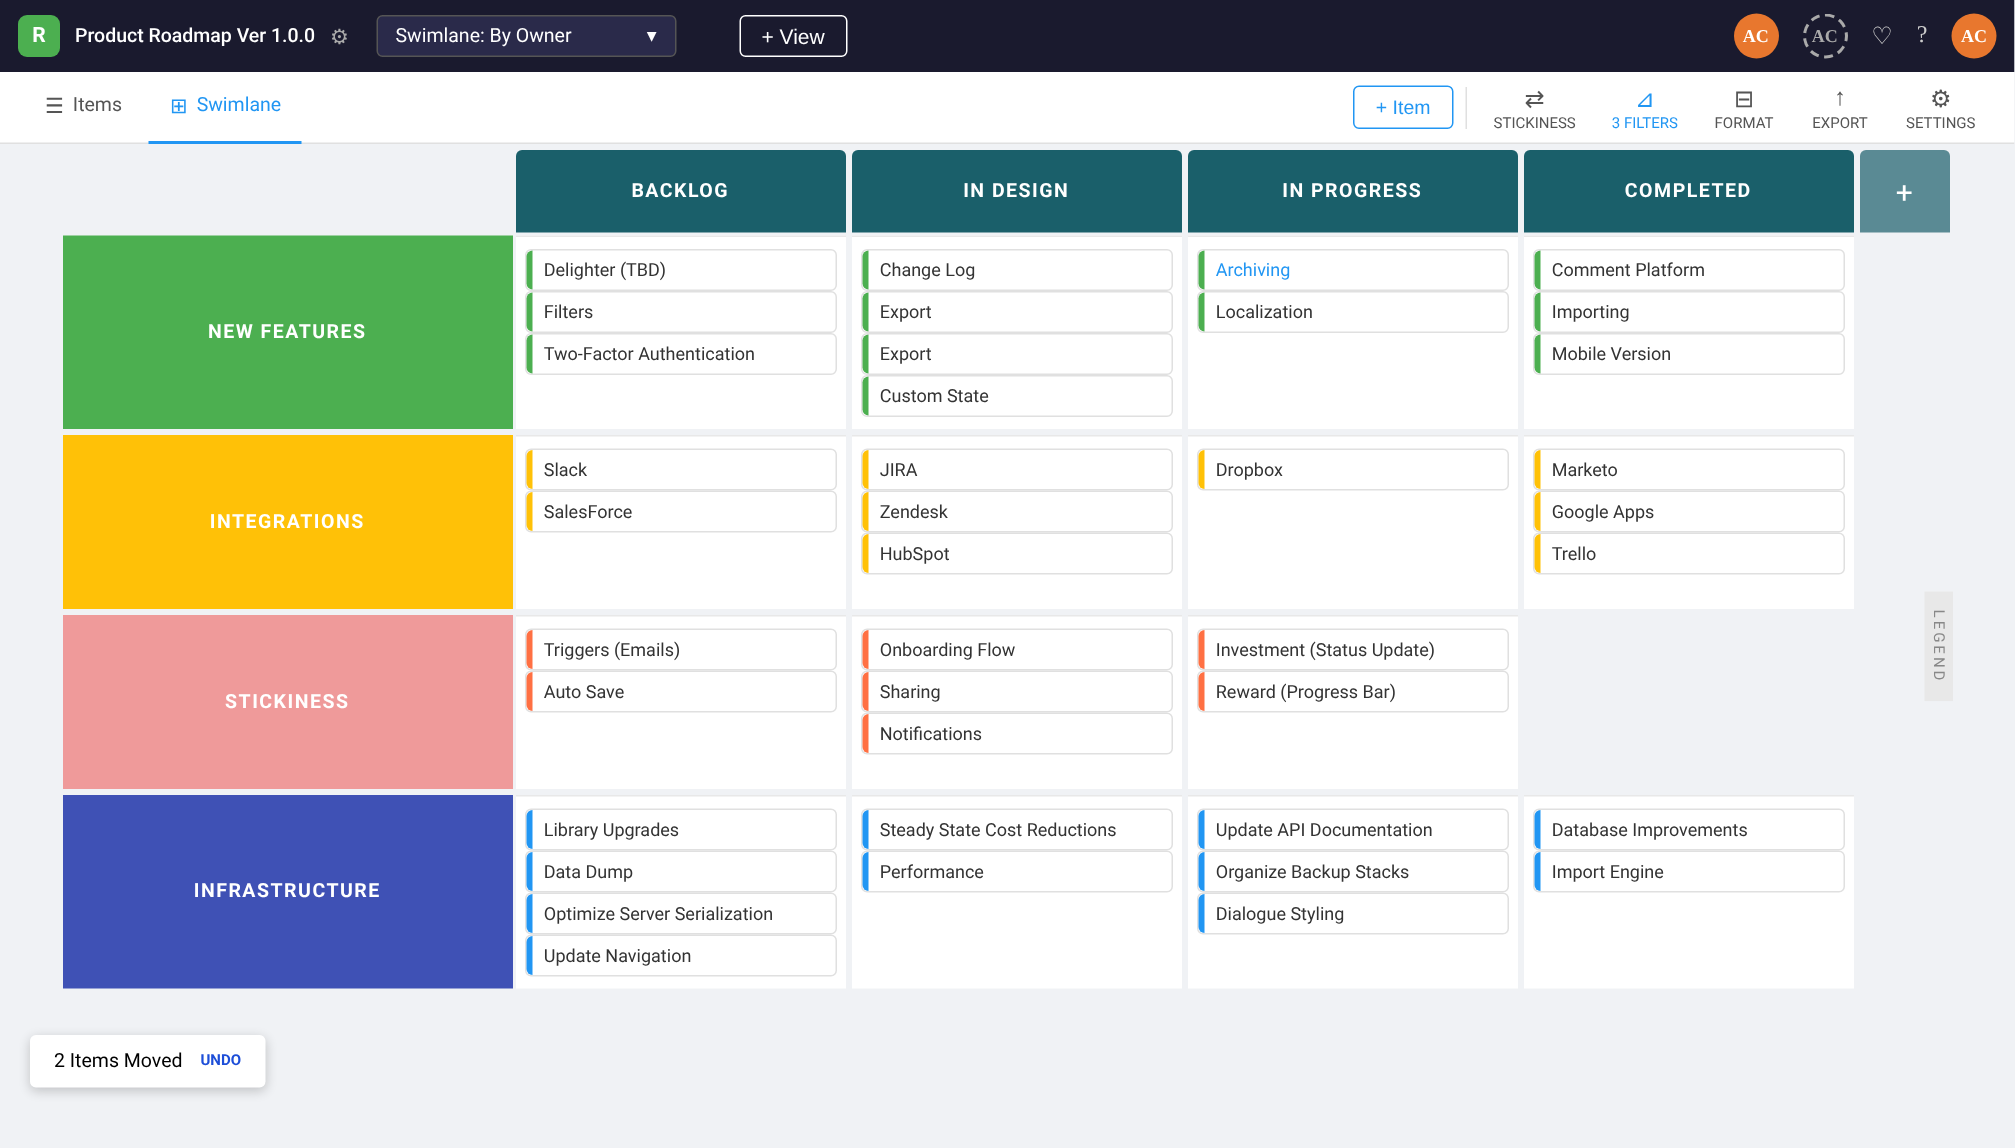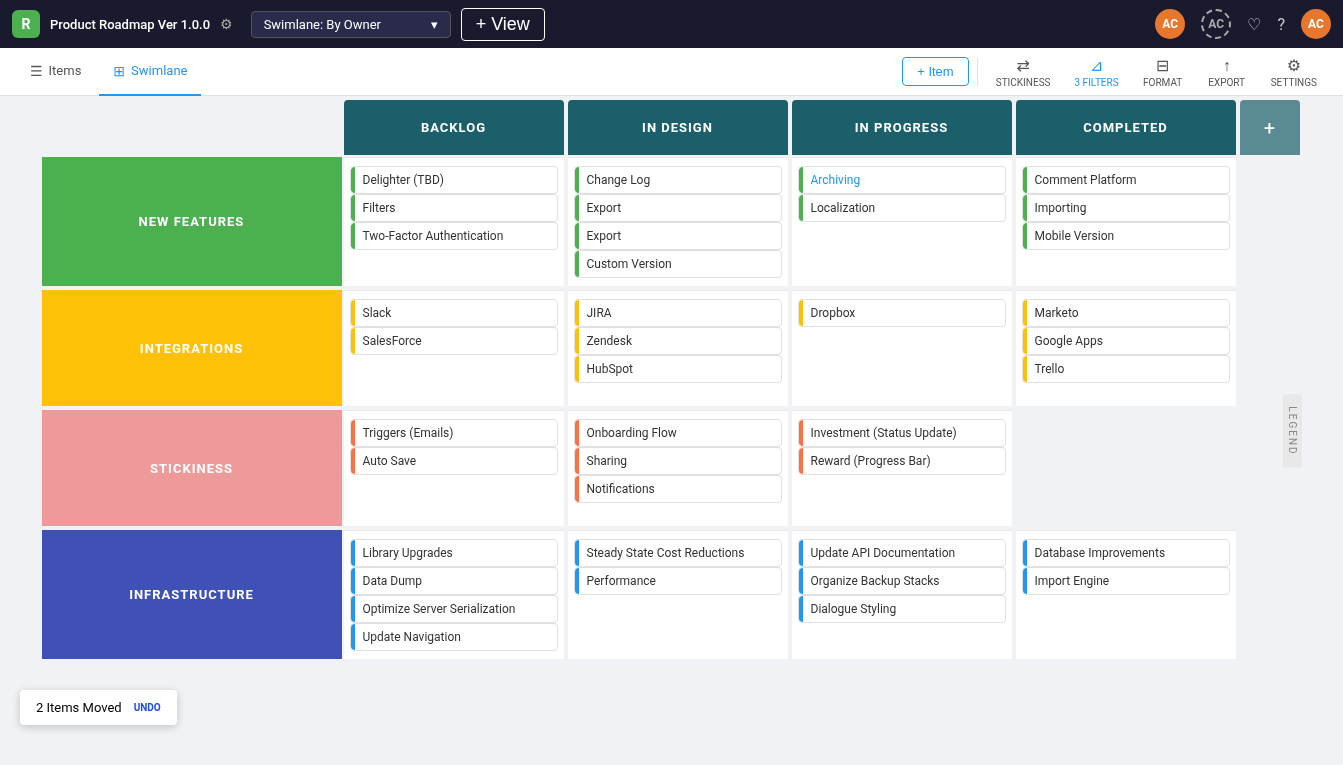--- a/index.html
+++ b/index.html
@@ -15,24 +15,24 @@
       display: flex; align-items: center; justify-content: center; font-weight: bold; font-size: 14px; color: #fff; flex-shrink: 0;
     }
     .app-title { font-size: 13px; color: #fff; font-weight: 500; flex-shrink: 0; }
     .settings-gear { color: #aaa; font-size: 14px; margin-right: 8px; cursor: pointer; }
     .swimlane-selector {
       background: #2a2a4a; border: 1px solid #555; border-radius: 4px;
       color: #fff; padding: 5px 12px; font-size: 13px; display: flex; align-items: center; gap: 8px; cursor: pointer; min-width: 200px;
     }
     .view-btn {
       background: transparent; border: 1px solid #fff; border-radius: 4px;
-      color: #fff; padding: 5px 14px; font-size: 18px; cursor: pointer; display: flex; align-items: flex-end; gap: 6px;
+      color: #fff; padding: 5px 14px; font-size: 14px; cursor: pointer; display: flex; align-items: flex-end; gap: 6px; margin-left: 32px;
     }
     .nav-spacer { flex: 1; }
-    .nav-icon-group { display: flex; align-items: center; gap: 16px; }
+    .nav-icon-group { display: flex; align-items: center; gap: 16px; font-family: Liberation Serif, serif; }
     .nav-icon { color: #ccc; font-size: 16px; cursor: pointer; }
     .avatar-circle {
       width: 30px; height: 30px; border-radius: 50%; background: #e8772e;
       display: flex; align-items: center; justify-content: center; font-size: 12px; font-weight: bold; color: #fff; cursor: pointer;
     }
     .avatar-circle.outline { background: transparent; border: 2px dashed #aaa; color: #aaa; }
 
     
     .sec-nav {
       display: flex; align-items: center; background: #fff; height: 48px;
@@ -204,21 +204,21 @@
         <div class="swimlane-label" style="background:#4caf50;">NEW FEATURES</div>
         <div class="swimlane-col">
           <div class="card green">Delighter (TBD)</div>
           <div class="card green">Filters</div>
           <div class="card green">Two-Factor Authentication</div>
         </div>
         <div class="swimlane-col">
           <div class="card green">Change Log</div>
           <div class="card green">Export</div>
           <div class="card green">Export</div>
-          <div class="card green">Custom Version</div>
+          <div class="card green">Custom State</div>
         </div>
         <div class="swimlane-col">
           <div class="card green link">Archiving</div>
           <div class="card green">Localization</div>
         </div>
         <div class="swimlane-col">
           <div class="card green">Comment Platform</div>
           <div class="card green">Importing</div>
           <div class="card green">Mobile Version</div>
         </div>

